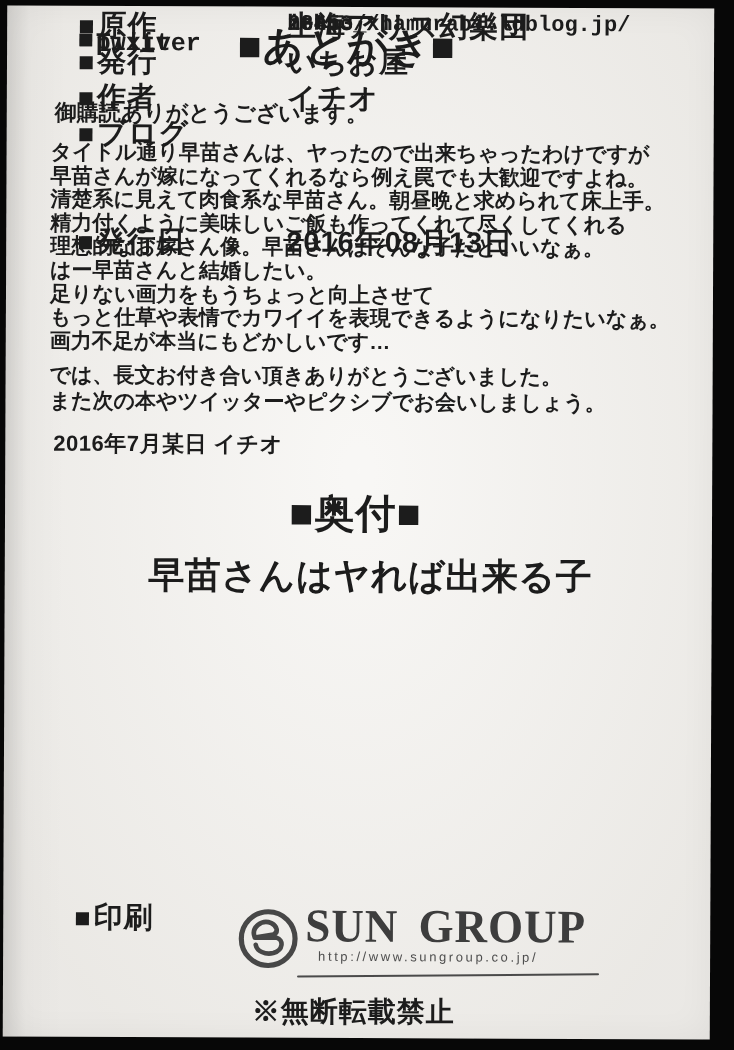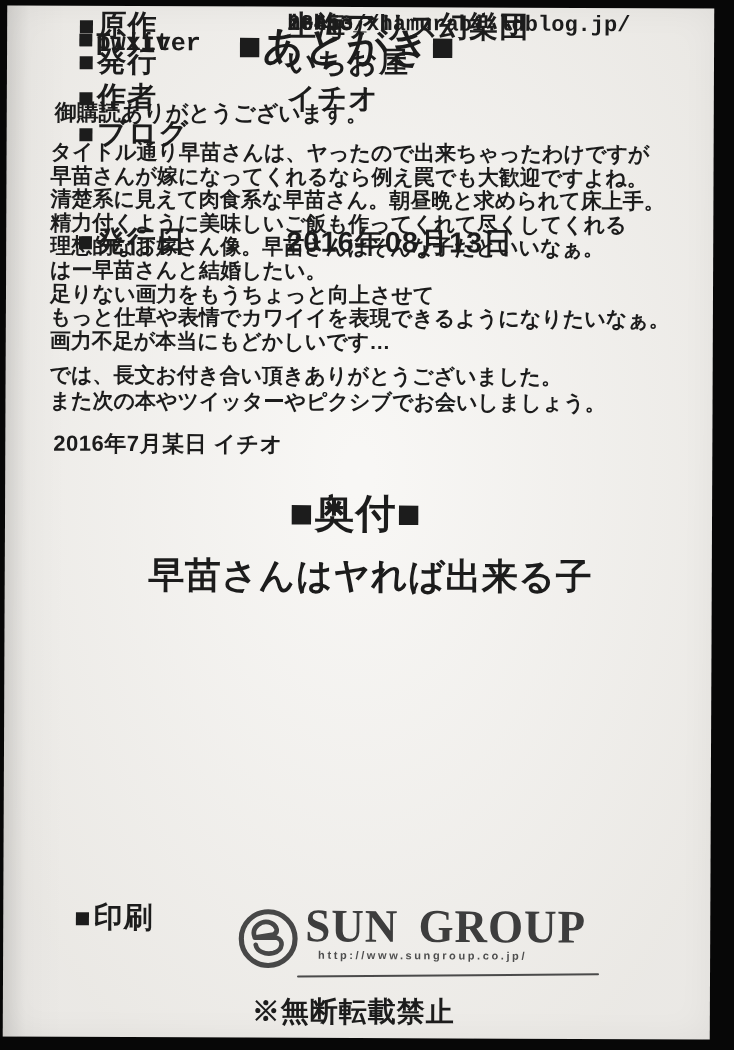--- a/index.html
+++ b/index.html
@@ -50,21 +50,21 @@
   .sun-logo{top:893px;left:232px;width:380px;height:90px;}
   .sun-mark{position:absolute;left:2px;top:8px;width:62px;height:62px;}
   .sun-text{
     position:absolute;left:70px;top:0px;width:300px;
     font-family:"Liberation Serif","DejaVu Serif",serif;font-weight:700;
     font-size:45px;color:#3d3d3d;letter-spacing:1px;word-spacing:8px;white-space:nowrap;
     transform:scaleY(1.04);
   }
   .sun-url{
     position:absolute;left:83px;top:49px;
-    font-size:11px;color:#4e4e4e;letter-spacing:2.6px;white-space:nowrap;font-weight:bold;
+    font-size:13px;color:#4e4e4e;letter-spacing:2.6px;white-space:nowrap;
   }
   .sun-underline{
     position:absolute;left:62px;top:74px;width:302px;height:2px;
     background:#4a4a4a;transform:rotate(-0.7deg);border-radius:1px;
   }
   .footer-notice{
     top:986px;left:0;width:100%;text-align:center;
     font-size:28px;font-weight:700;letter-spacing:1px;transform:translateX(-3px);
   }
 </style>

